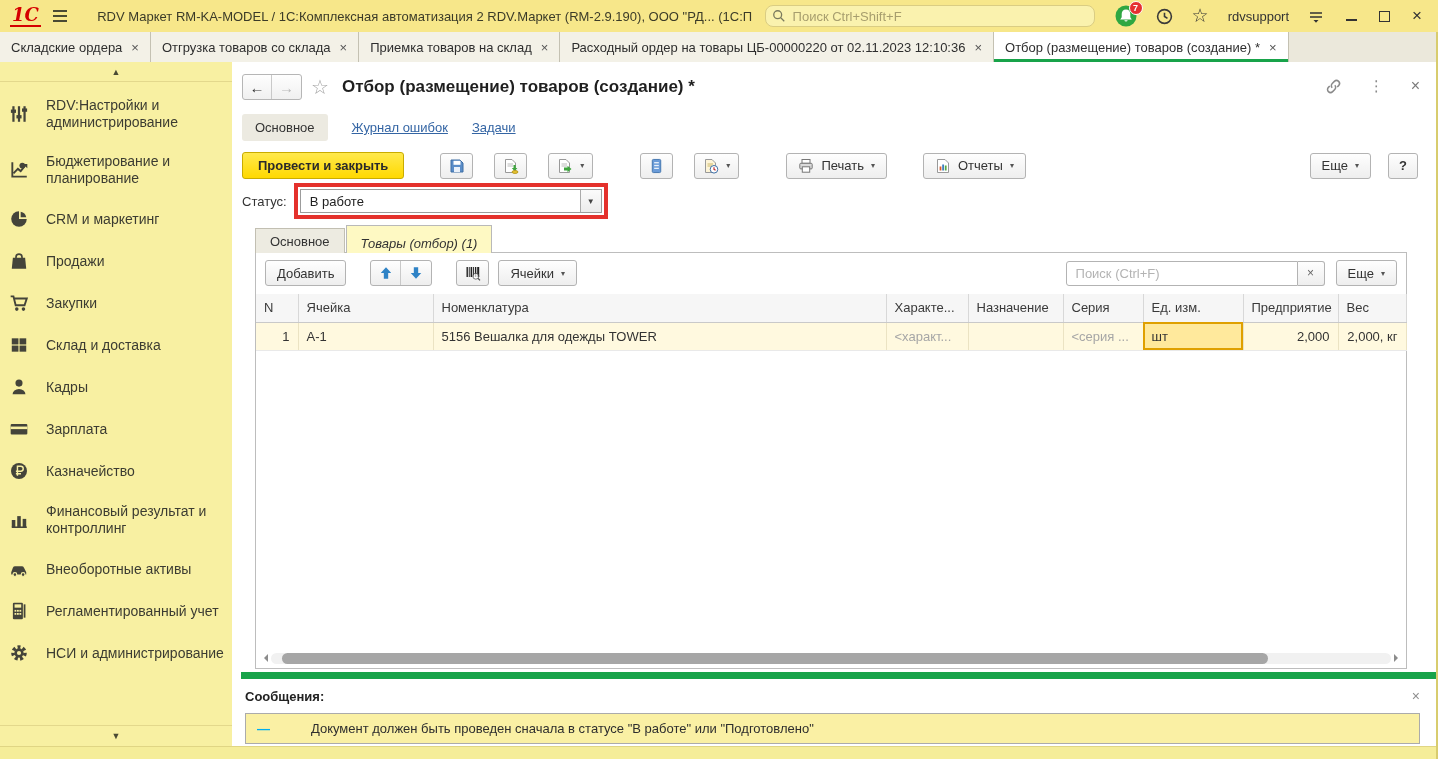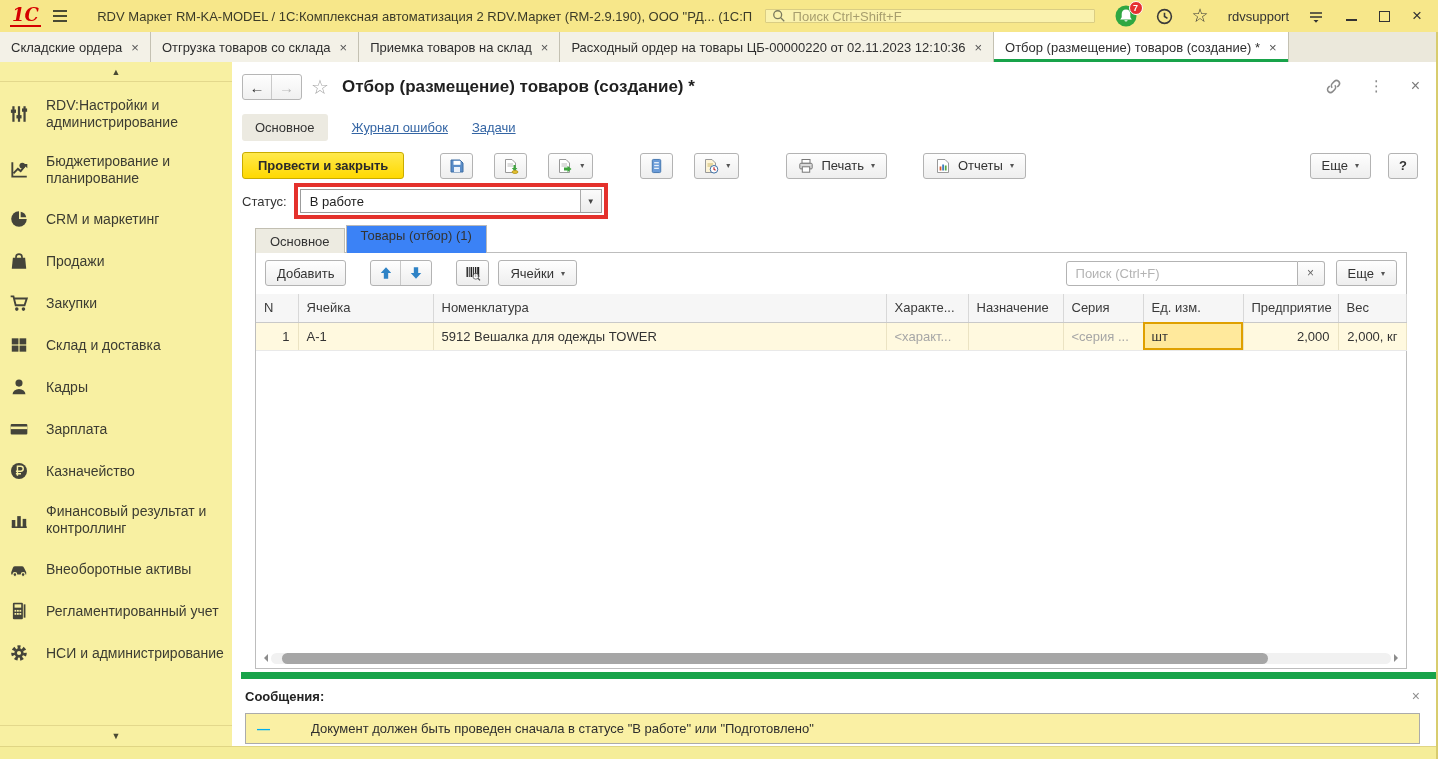--- a/index.html
+++ b/index.html
@@ -10,21 +10,21 @@
   }
   svg { display:block; }
 
   
   .titlebar { height:32px; background:#F7E78A; display:flex; align-items:center; padding:0 10px; gap:12px; }
   .logo { color:#D50000; font-weight:bold; font-style:italic; font-size:18px;
           font-family:"DejaVu Serif", serif; border-bottom:2px solid #D50000; line-height:20px; padding:0 2px; }
   .hamburger { width:16px; display:flex; flex-direction:column; gap:3px; cursor:pointer; }
   .hamburger span { height:2px; background:#4A4A33; }
   .app-title { font-size:13px; color:#3B3B28; white-space:nowrap; overflow:hidden; flex:1 1 auto; padding-left:18px; }
-  .tb-search { flex:0 0 330px; height:14px; background:#FAF2AE; border:1px solid #DACD83; border-radius:1px;
+  .tb-search { flex:0 0 330px; height:22px; background:#FAF2AE; border:1px solid #DACD83; border-radius:8px;
                display:flex; align-items:center; padding:0 6px; gap:5px; }
   .tb-search input { border:none; outline:none; background:transparent; flex:1; font-size:13px; color:#444;
                      font-family:"Liberation Sans", sans-serif; }
   .tb-search input::placeholder { color:#A79E6E; }
   .tb-right { display:flex; align-items:center; gap:19px; padding-left:8px; }
   .bell-wrap { position:relative; width:22px; height:22px; }
   .badge { position:absolute; top:-4px; right:-6px; min-width:14px; height:14px; border-radius:8px;
            background:#E53030; color:#fff; font-size:9px; font-weight:bold; display:flex;
            align-items:center; justify-content:center; padding:0 3px; border:1px solid #fff; }
   .username { font-size:13px; color:#333; }
@@ -89,21 +89,21 @@
   .status-label { margin-right:7px; color:#333; }
   .red-box { border:4px solid #E4312C; padding:2px; display:inline-flex; }
   .combo { display:flex; width:302px; height:24px; border:1px solid #9C9C9C; background:#fff; }
   .combo-value { flex:1; padding:4px 9px; color:#222; }
   .combo-btn { width:21px; border-left:1px solid #ABABAB; background:linear-gradient(#FBFBFB,#ECECEC);
                display:flex; align-items:center; justify-content:center; font-size:8px; color:#444; cursor:pointer; }
 
   .inner-tabs { position:absolute; top:163px; left:23px; display:flex; align-items:flex-end; z-index:3; }
   .itab { padding:5px 14px; border:1px solid #C2BFB2; background:#EDEBE1; border-bottom:none;
           color:#333; cursor:pointer; height:25px; margin-right:1px; }
-  .itab.active { background:#3b82f6; border-color:#B9B9B9; height:28px; padding-top:2px; }
+  .itab.active { background:#fef9c3; border-color:#B9B9B9; height:28px; padding-top:10px;font-style:italic; }
 
   .panel { position:absolute; top:190px; left:23px; right:31px; height:417px; border:1px solid #BDBDBD;
            background:#fff; display:flex; flex-direction:column; z-index:2; }
   .panel-toolbar { display:flex; align-items:center; gap:9px; padding:7px 9px 8px; }
   .updown { display:flex; border:1px solid #B3B3B3; border-radius:3px; overflow:hidden;
             background:linear-gradient(#FEFEFE,#EEEEEE); }
   .updown .ud-btn { width:30px; height:24px; display:flex; align-items:center; justify-content:center; cursor:pointer; }
   .updown .ud-btn:first-child { border-right:1px solid #C9C9C9; }
   .search-group { margin-left:auto; display:flex; align-items:center; }
   .search-input { width:232px; height:25px; border:1px solid #B3B3B3; border-radius:3px 0 0 3px; padding:0 9px;
@@ -548,21 +548,21 @@
             <th>Серия</th>
             <th>Ед. изм.</th>
             <th>Предприятие</th>
             <th>Вес</th>
           </tr>
         </thead>
         <tbody>
           <tr>
             <td class="al-r">1</td>
             <td>А-1</td>
-            <td>5912 Вешалка для одежды TOWER</td>
+            <td>5156 Вешалка для одежды TOWER</td>
             <td class="ph">&lt;характ...</td>
             <td></td>
             <td class="ph">&lt;серия ...</td>
             <td class="sel">шт</td>
             <td class="al-r">2,000</td>
             <td class="al-r">2,000, кг</td>
           </tr>
         </tbody>
       </table>
 

